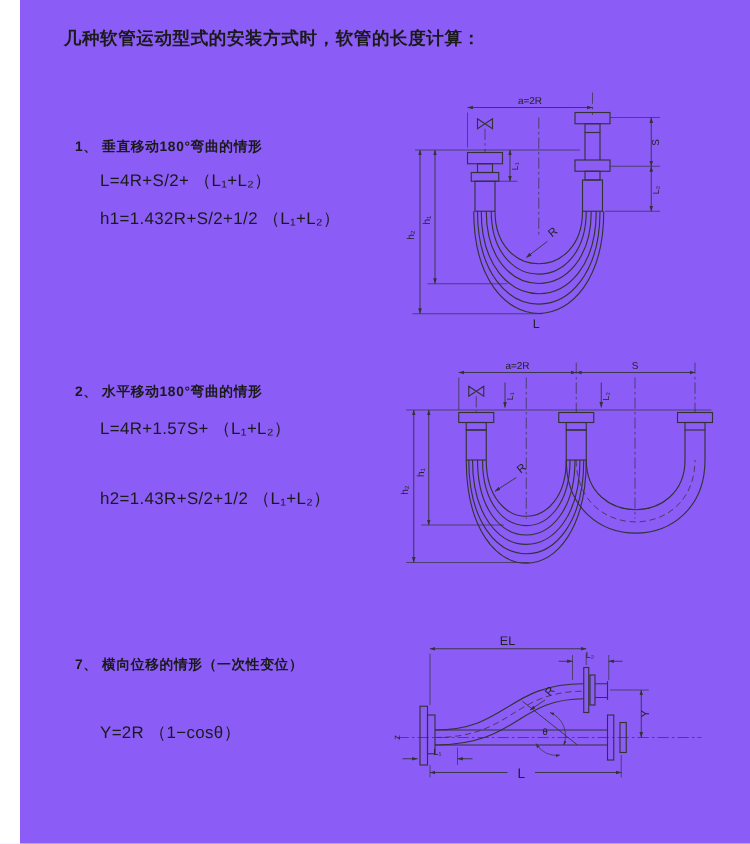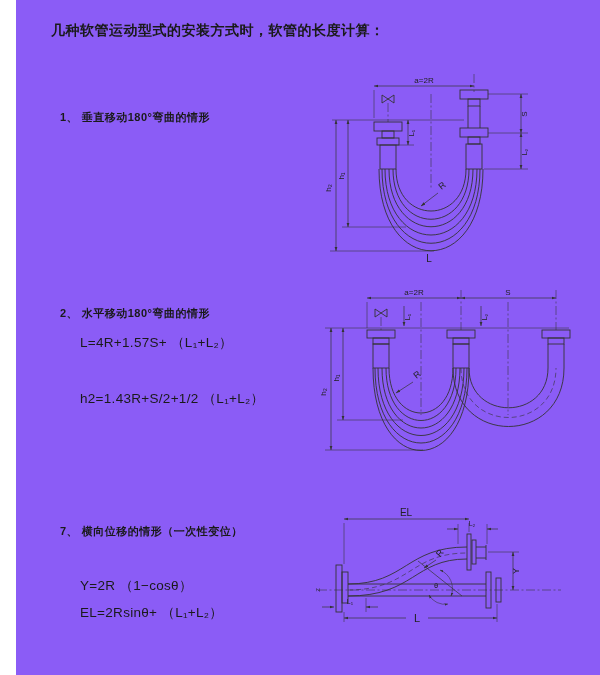--- a/index.html
+++ b/index.html
@@ -30,20 +30,22 @@
       </marker>
       <pattern id="braid" width="4" height="4" patternUnits="userSpaceOnUse">
         <path d="M0,0 L4,4 M4,0 L0,4" stroke="#808080" stroke-width="0.55"></path>
       </pattern>
     </defs>
   </svg>
 
   <div class="title">几种软管运动型式的安装方式时，软管的长度计算：</div>
 
   <div class="heading" style="top:110px">1、 垂直移动180°弯曲的情形</div>
+  <div class="formula" style="top:136px">L=4R+S/2+ （L₁+L₂）</div>
+  <div class="formula" style="top:166px">h1=1.432R+S/2+1/2 （L₁+L₂）</div>
 
   <svg class="diag" style="left:300px;top:66px" width="300" height="200" viewBox="0 0 300 200">
     <g>
       <path class="cl" d="M72,37 V56 M115,28 V124 M158,8 V26"></path>
     </g>
     <g>
       <path class="o" stroke-width="0.8" d="M66,29 L72,33 L66,37 Z M78,29 L72,33 L78,37 Z"></path>
     </g>
     <g>
       <rect class="o" x="58" y="56" width="28" height="9"></rect>
@@ -145,21 +147,20 @@
     <text class="lb" x="197" y="15" text-anchor="middle">S</text>
     <text class="lb" x="15" y="112" text-anchor="middle" transform="rotate(-90 15 112)">h₂</text>
     <text class="lb" x="28" y="98" text-anchor="middle" transform="rotate(-90 28 98)">h₁</text>
     <text class="lbs" x="99" y="37" text-anchor="middle" transform="rotate(-90 99 37)">L₁</text>
     <text class="lbs" x="176" y="37" text-anchor="middle" transform="rotate(-90 176 37)">L₂</text>
     <text style="font-size:9px" x="108" y="97" text-anchor="middle" transform="rotate(-40 108 97)">R</text>
   </svg>
 
   <div class="heading" style="top:524px">7、 横向位移的情形（一次性变位）</div>
   <div class="formula" style="top:577px">Y=2R （1−cosθ）</div>
-  <div class="formula" style="top:604px">EL=2Rsinθ+ （L₁+L₂）</div>
 
   <svg class="diag" style="left:290px;top:498px" width="310" height="165" viewBox="0 0 310 165">
     <path class="cl" d="M12,92 H255"></path>
     <g>
       <rect class="o" x="30" y="67" width="6" height="47"></rect>
       <rect class="o" x="36" y="74" width="6" height="31"></rect>
     </g>
     <g>
       <path class="o" d="M42,86 H180 M42,98 H180"></path>
     </g>

